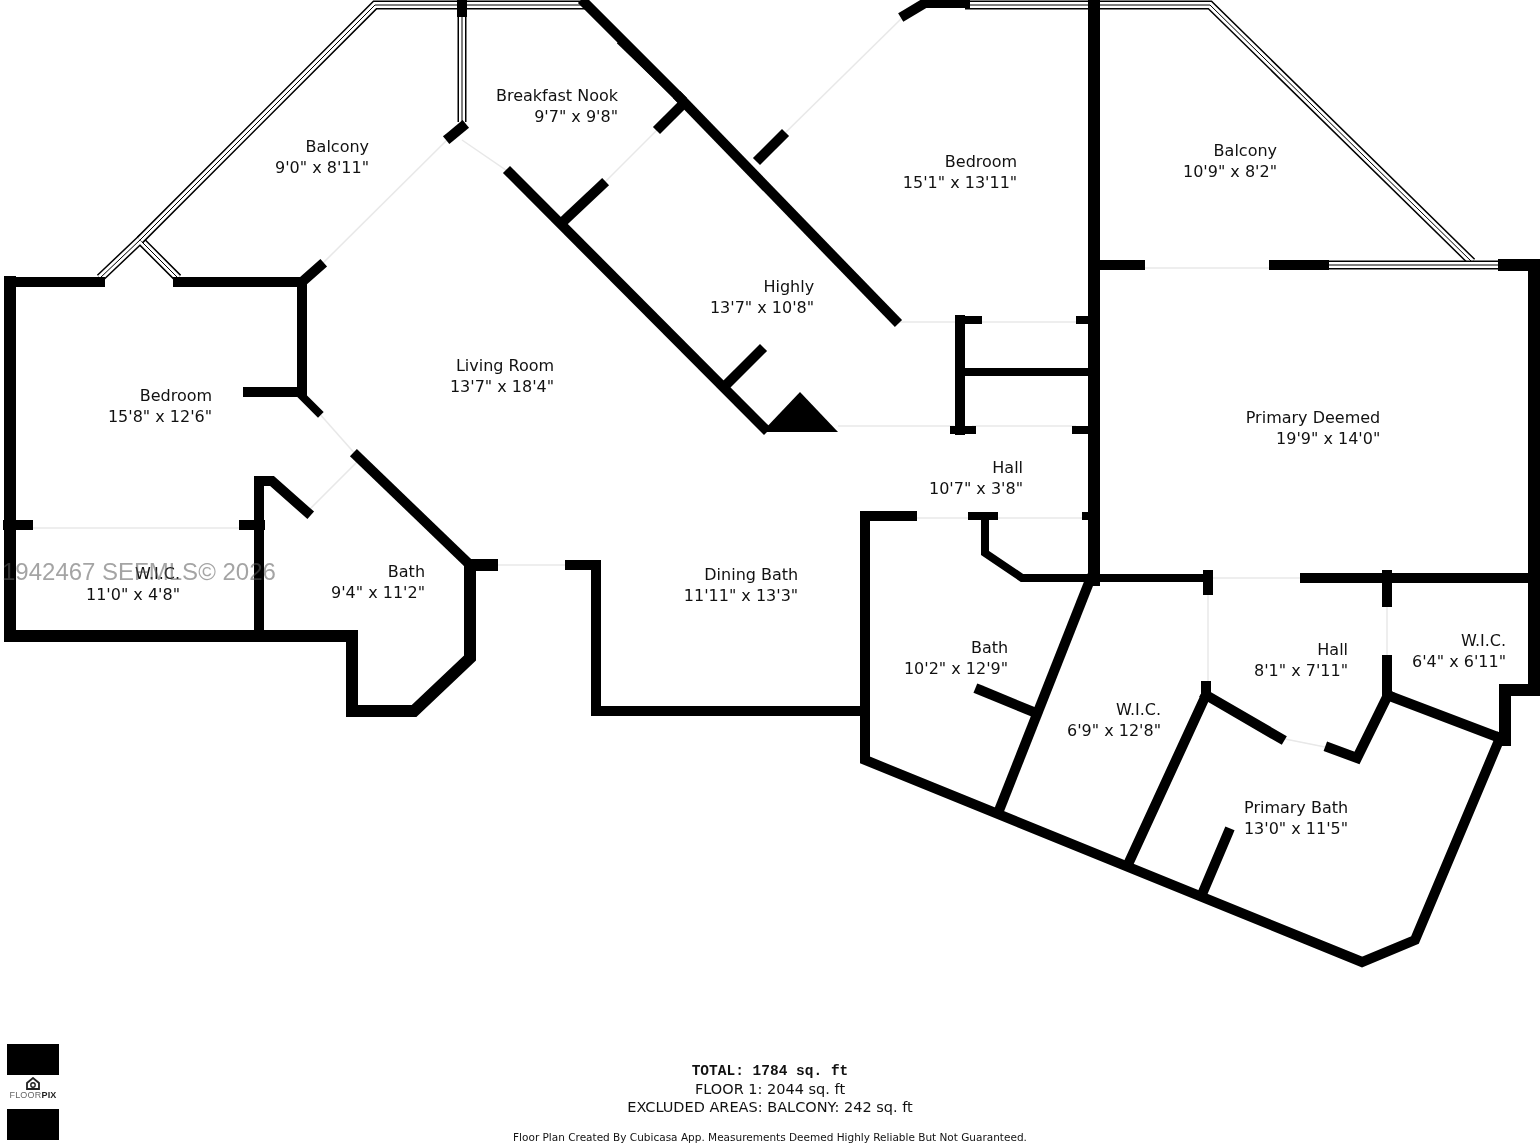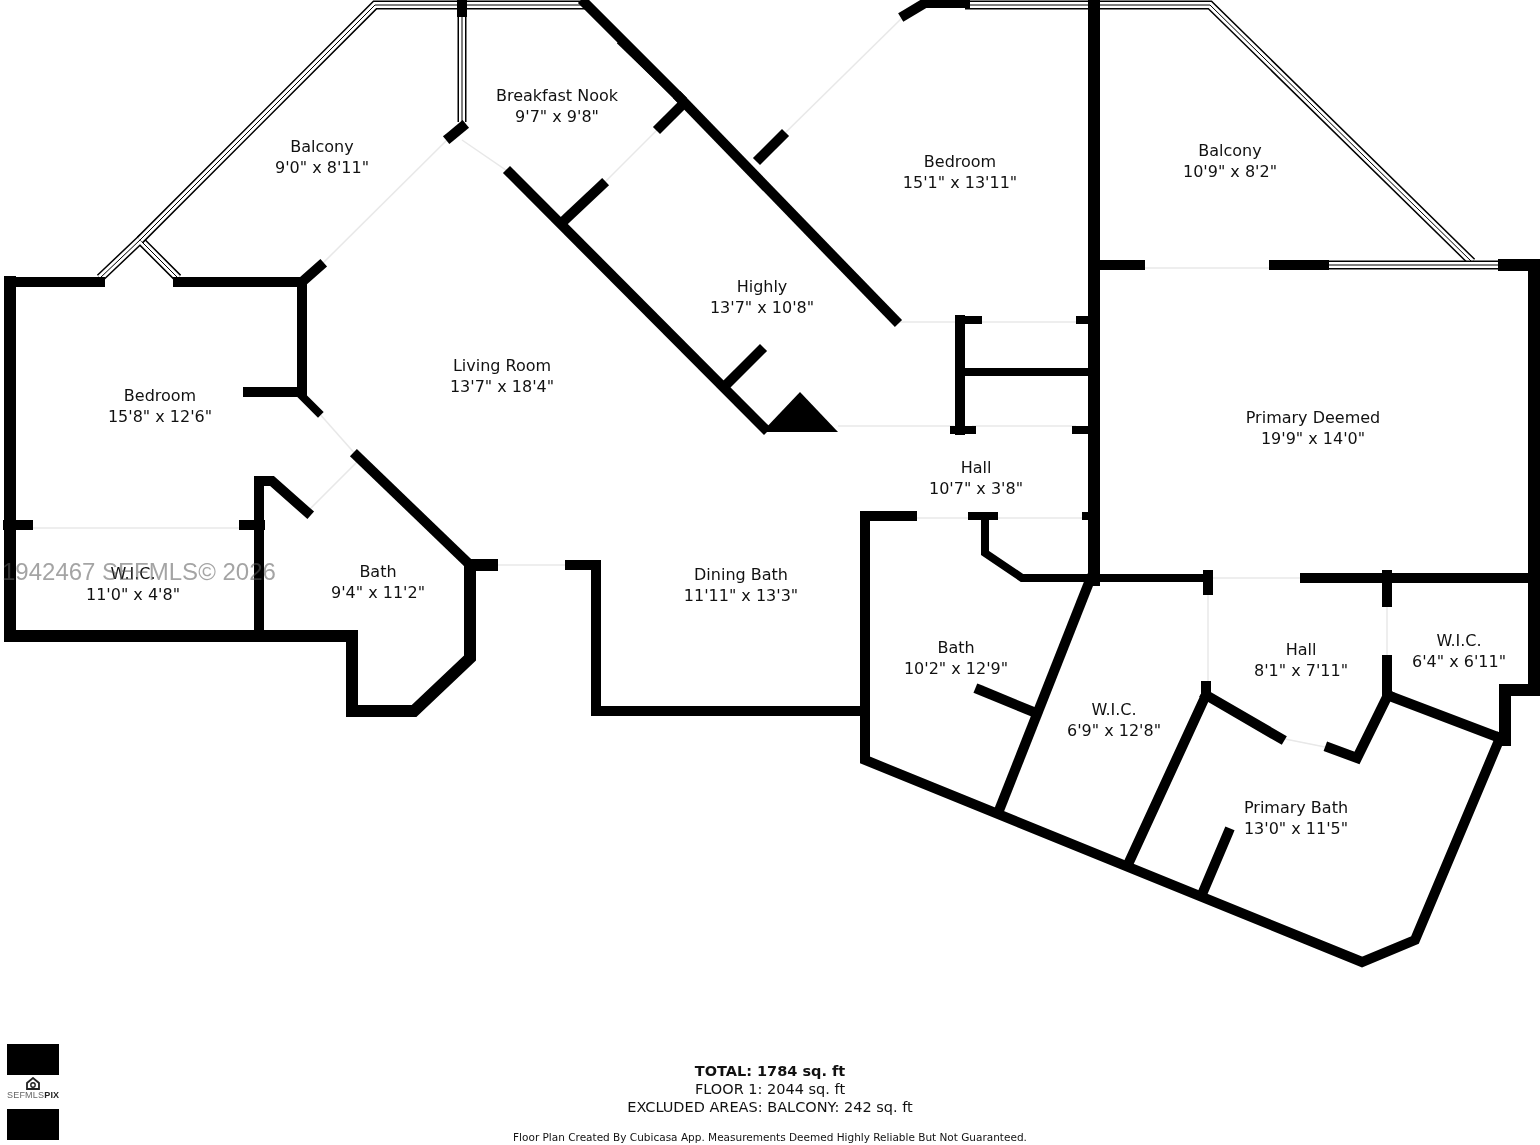--- a/index.html
+++ b/index.html
@@ -3,24 +3,24 @@
 <meta charset="utf-8">
 <style>
   html, body { margin: 0; padding: 0; background: #ffffff; }
   body { width: 1540px; height: 1145px; position: relative; overflow: hidden; font-family: "DejaVu Sans", sans-serif; color: #111; }
   #plan { position: absolute; left: 0; top: 0; width: 1540px; height: 1145px; }
   .wall { stroke: #000; stroke-linecap: square; fill: none; }
   .win-outer { stroke: #000; stroke-width: 9; fill: none; }
   .win-inner { stroke: #fff; stroke-width: 6; fill: none; }
   .win-line { stroke: #000; stroke-width: 1; fill: none; }
   .door-gap { stroke: #e8e8e8; stroke-width: 1.5; fill: none; }
-  .room-label { position: absolute; transform: translateX(-50%); text-align: center; font-size: 16px; line-height: 21px; white-space: nowrap; color: #111; }
+  .room-label { position: absolute; transform: translateX(-50%); text-align: right; font-size: 16px; line-height: 21px; white-space: nowrap; color: #111; }
   .watermark { position: absolute; left: 2px; top: 558px; font-family: "Liberation Sans", sans-serif; font-size: 24px; color: rgba(90,90,90,0.55); white-space: nowrap; letter-spacing: 0px; }
   .totals { position: absolute; left: 770px; top: 1062px; transform: translateX(-50%); text-align: center; font-size: 14.5px; line-height: 18px; }
-  .totals .total { font-weight: bold; }
+  .totals .total { font-weight: bold; font-family: Liberation Mono, monospace; }
   .disclaimer { position: absolute; left: 770px; top: 1131px; transform: translateX(-50%); font-size: 10.5px; white-space: nowrap; }
   .logo { position: absolute; left: 7px; top: 1044px; width: 52px; }
   .logo .blk { width: 52px; height: 31px; background: #000; }
   .logo .mid { height: 32px; position: relative; text-align: center; }
   .logo .house { display: block; margin: 2px auto 0; }
   .logo .brand { font-family: "Liberation Sans", sans-serif; font-size: 9px; letter-spacing: 0.2px; color: #666; display: block; margin-top: 0px; }
   .logo .brand b { color: #222; }
 </style>
 </head>
 <body>
@@ -206,16 +206,16 @@
 
 <div class="disclaimer">Floor Plan Created By Cubicasa App. Measurements Deemed Highly Reliable But Not Guaranteed.</div>
 
 <div class="logo">
   <div class="blk"></div>
   <div class="mid">
     <svg class="house" width="14" height="13" viewBox="0 0 14 13">
       <path d="M1 6 L7 1 L13 6 L13 12 L1 12 Z" fill="none" stroke="#222" stroke-width="1.8"></path>
       <circle cx="7" cy="8" r="2.2" fill="none" stroke="#222" stroke-width="1.4"></circle>
     </svg>
-    <span class="brand"><span>SEFMLS</span><b>PIX</b></span>
+    <span class="brand"><span>FLOOR</span><b>PIX</b></span>
   </div>
   <div class="blk"></div>
 </div>
 
 </body></html>

